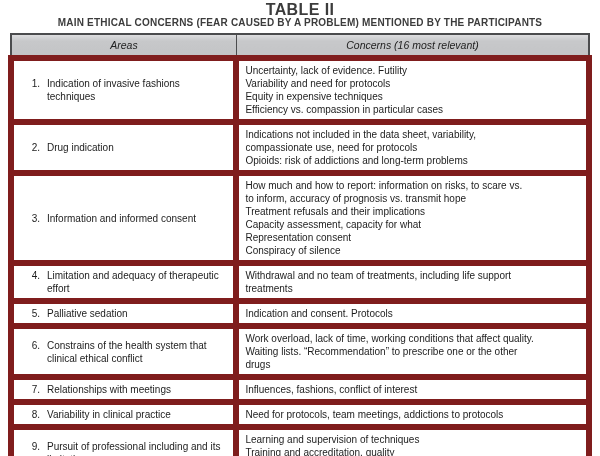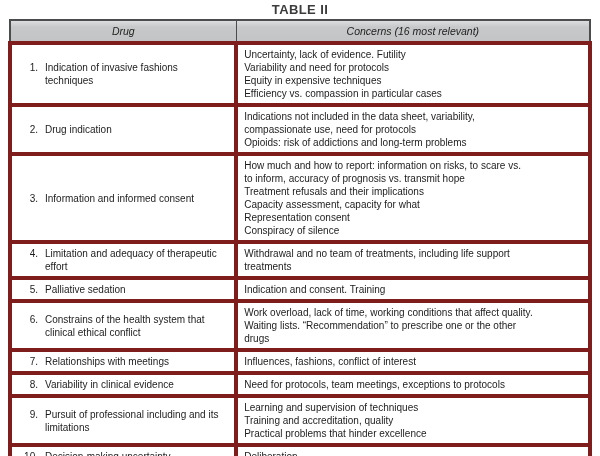--- a/index.html
+++ b/index.html
@@ -15,21 +15,21 @@
     background: #ffffff;
     box-sizing: border-box;
     overflow: hidden;
   }
   .caption {
     text-align: center;
     padding-top: 3px;
     color: #3c3c3c;
   }
   .caption .line1 {
-    font-size: 13px;
+    font-size: 16px;
     font-weight: 700;
     letter-spacing: 0.4px;
     line-height: 13px;
   }
   .caption .line2 {
     font-size: 10px;
     font-weight: 700;
     letter-spacing: 0.2px;
     line-height: 14px;
   }
@@ -47,21 +47,21 @@
     font-style: italic;
     font-weight: 400;
     font-size: 10.5px;
     text-align: center;
     padding: 4px 4px;
     border: 1px solid #4b4c4e;
     border-bottom: 2px solid #4b4c4e;
     color: #222;
   }
   table.ethics td {
-    border: 4px solid #7f1d1d;
+    border: 6px solid #7f1d1d;
     font-size: 10px;
     line-height: 13px;
     padding: 3px 6px;
   }
   td.area-cell { vertical-align: middle; }
   td.concerns-cell {
     vertical-align: top;
     white-space: pre-line;
   }
   .area-inner { display: flex; align-items: flex-start; }
@@ -72,30 +72,31 @@
     margin-right: 7px;
   }
 </style>
 </head>
 <body>
 
 <div class="page">
 
   <div class="caption">
     <div class="line1">TABLE II</div>
+    <div class="line2">MAIN ETHICAL CONCERNS (FEAR CAUSED BY A PROBLEM) MENTIONED BY THE PARTICIPANTS</div>
   </div>
 
   <table class="ethics">
     <colgroup>
         <col class="c-areas">
         <col class="c-concern">
       </colgroup>
     <thead>
       <tr>
-        <th>Drug</th>
+        <th>Areas</th>
         <th>Concerns (16 most relevant)</th>
       </tr>
     </thead>
     <tbody>
       <tr>
         <td class="area-cell">
           <div class="area-inner">
             <span class="num">1.</span>
             <span class="area-text">Indication of invasive fashions techniques</span>
           </div>
@@ -140,21 +141,21 @@
         <td class="concerns-cell">Withdrawal and no team of treatments, including life support
 treatments</td>
       </tr>
       <tr>
         <td class="area-cell">
           <div class="area-inner">
             <span class="num">5.</span>
             <span class="area-text">Palliative sedation</span>
           </div>
         </td>
-        <td class="concerns-cell">Indication and consent. Training</td>
+        <td class="concerns-cell">Indication and consent. Protocols</td>
       </tr>
       <tr>
         <td class="area-cell">
           <div class="area-inner">
             <span class="num">6.</span>
             <span class="area-text">Constrains of the health system that clinical ethical conflict</span>
           </div>
         </td>
         <td class="concerns-cell">Work overload, lack of time, working conditions that affect quality.
 Waiting lists. “Recommendation” to prescribe one or the other
@@ -166,24 +167,24 @@
             <span class="num">7.</span>
             <span class="area-text">Relationships with meetings</span>
           </div>
         </td>
         <td class="concerns-cell">Influences, fashions, conflict of interest</td>
       </tr>
       <tr>
         <td class="area-cell">
           <div class="area-inner">
             <span class="num">8.</span>
-            <span class="area-text">Variability in clinical evidence</span>
-          </div>
-        </td>
-        <td class="concerns-cell">Need for protocols, team meetings, exceptions to protocols</td>
+            <span class="area-text">Variability in clinical practice</span>
+          </div>
+        </td>
+        <td class="concerns-cell">Need for protocols, team meetings, addictions to protocols</td>
       </tr>
       <tr>
         <td class="area-cell">
           <div class="area-inner">
             <span class="num">9.</span>
             <span class="area-text">Pursuit of professional including and its limitations</span>
           </div>
         </td>
         <td class="concerns-cell">Learning and supervision of techniques
 Training and accreditation, quality

